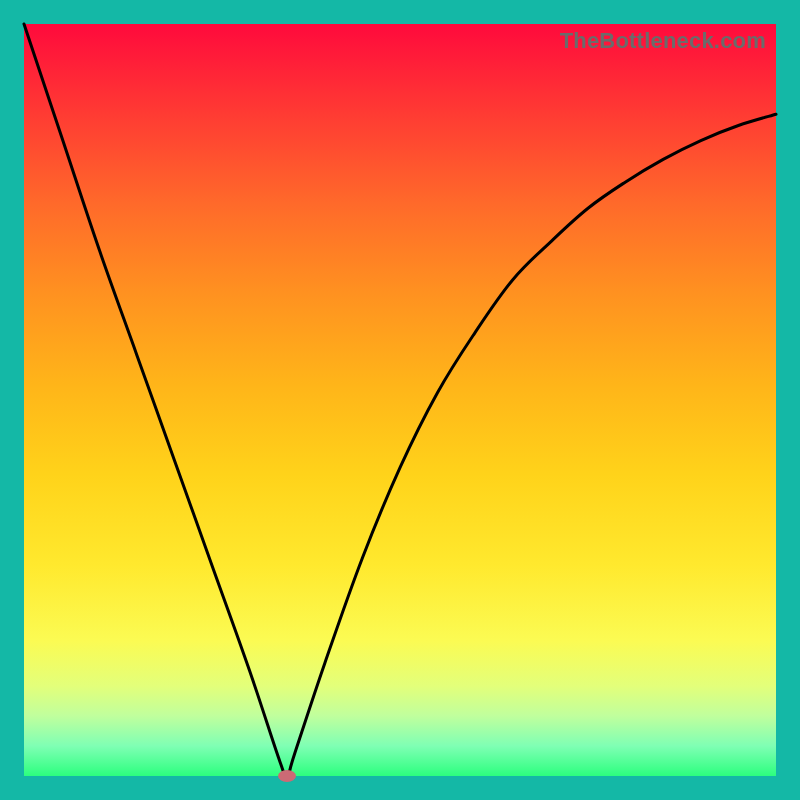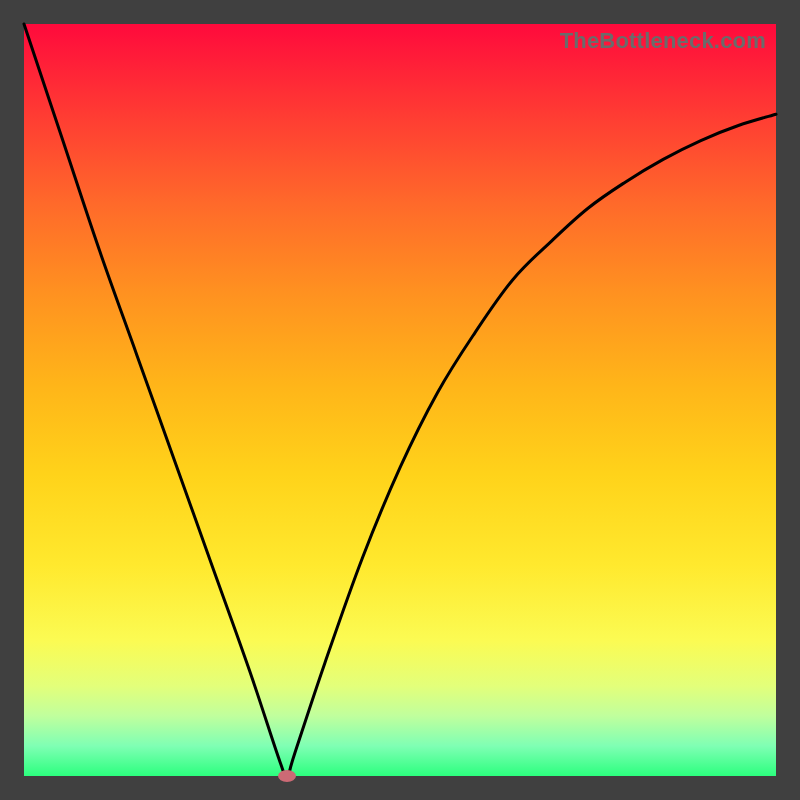--- a/index.html
+++ b/index.html
@@ -1,21 +1,21 @@
 <!DOCTYPE html>
 <html><head>
 <meta charset="utf-8">
 <style>
   * { margin: 0; padding: 0; box-sizing: border-box; }
   html, body { width: 800px; height: 800px; overflow: hidden; background: #000; }
   .frame {
     position: relative;
     width: 800px;
     height: 800px;
-    background: #404040;
+    background: #14b8a6;
   }
   .plot-area {
     position: absolute;
     left: 24px;
     top: 24px;
     width: 752px;
     height: 752px;
     background: linear-gradient(to bottom,
       #ff0a3c 0%,
       #ff3b33 12%,

